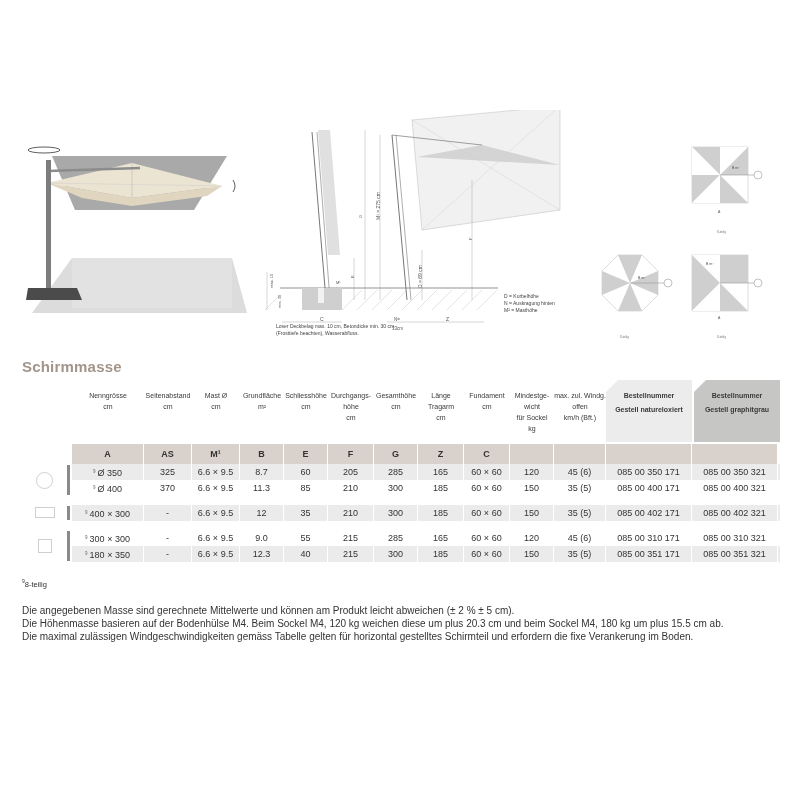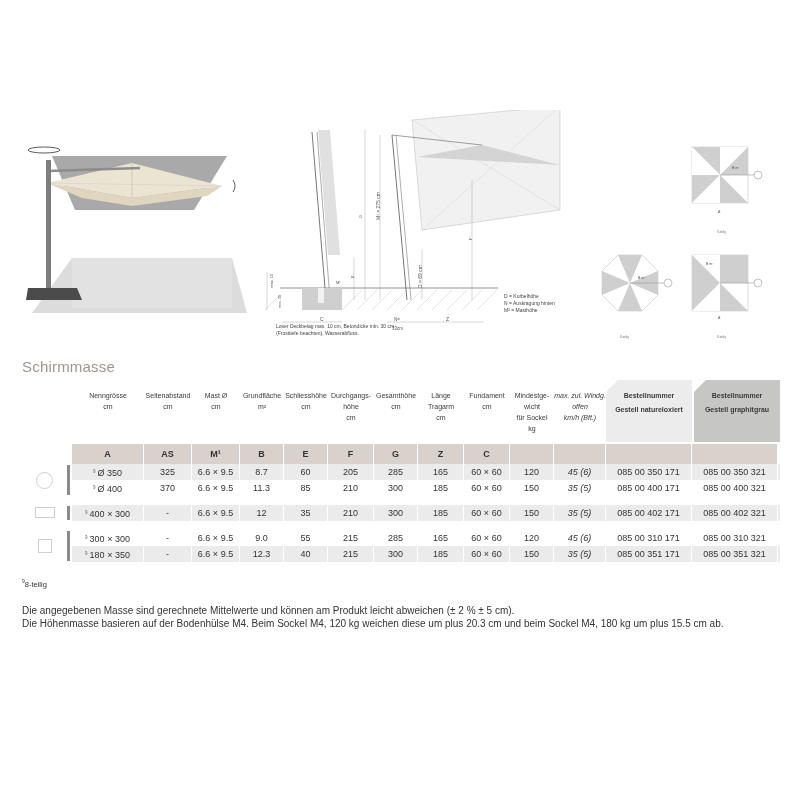--- a/index.html
+++ b/index.html
@@ -8,21 +8,21 @@
 
   
   .illus { position: absolute; }
   #photo { left: 22px; top: 138px; width: 225px; height: 180px; }
   #tech { left: 262px; top: 110px; width: 300px; height: 240px; }
   #legend { position: absolute; left: 504px; top: 293px; font-size: 5px; line-height: 7px; color: #444; font-family: "Liberation Sans", sans-serif; }
   #tech-note { position: absolute; left: 276px; top: 323px; font-size: 5px; line-height: 7px; color: #444; }
   #plans { left: 570px; top: 135px; width: 220px; height: 210px; }
 
   
-  #section-title { position: absolute; left: 22px; top: 358px; font-size: 15px; font-weight: normal; color: #a39489; letter-spacing: 0.2px; }
+  #section-title { position: absolute; left: 22px; top: 358px; font-size: 15px; font-weight: bold; color: #a39489; letter-spacing: 0.2px; }
 
   
   #spec-table { position: absolute; left: 72px; top: 380px; width: 708px; }
   .hdr-row { display: flex; height: 62px; }
   .hdr-cell { font-size: 7px; line-height: 11px; color: #3a3a3a; text-align: center; padding-top: 10px; }
   .hdr-cell .l { display: block; }
   .hdr-cell.order { font-weight: bold; padding-top: 9px; line-height: 14px; font-size: 7px; }
   .hdr-cell.order.natur { background: #ececec; clip-path: polygon(12px 0, 100% 0, 100% 100%, 0 100%, 0 12px); }
   .hdr-cell.order.graphit { background: #c6c6c4; clip-path: polygon(12px 0, 100% 0, 100% 100%, 0 100%, 0 12px); margin-left: 2px; }
 
@@ -36,21 +36,21 @@
   .data-cell sup { font-size: 4.5px; vertical-align: 3px; margin-right: 2px; color: #666; }
   .spacer { height: 9px; }
 
   .bar { position: absolute; left: -5px; width: 3px; background: #8a8a8a; }
   .shape { position: absolute; border: 1px solid #cfcfcf; background: #fff; }
   .shape.circle { border-radius: 50%; }
 
   
   .c0 { width: 72px; } .c1 { width: 48px; } .c2 { width: 48px; } .c3 { width: 44px; }
   .c4 { width: 44px; } .c5 { width: 46px; } .c6 { width: 44px; } .c7 { width: 46px; }
-  .c8 { width: 46px; } .c9 { width: 44px; } .c10 { width: 52px; font-style: italic; } .c11 { width: 86px; } .c12 { width: 86px; }
+  .c8 { width: 46px; } .c9 { width: 44px; } .c10 { width: 52px; } .c11 { width: 86px; } .c12 { width: 86px; }
 
   
   #footnote { position: absolute; left: 22px; top: 578px; font-size: 7.5px; color: #333; }
   #footnote sup { font-size: 5px; }
   #notes { position: absolute; left: 22px; top: 604px; font-size: 10px; line-height: 13px; color: #333; }
 </style>
 </head>
 <body>
 
 <svg id="photo" class="illus" viewBox="0 0 225 180">
@@ -362,13 +362,14 @@
     </div>
 </div>
 
 <div id="footnote">
   <sup>9</sup><span>8-teilig</span>
 </div>
 
 <div id="notes">
   <div>Die angegebenen Masse sind gerechnete Mittelwerte und können am Produkt leicht abweichen (± 2 % ± 5 cm).</div>
   <div>Die Höhenmasse basieren auf der Bodenhülse M4. Beim Sockel M4, 120 kg weichen diese um plus 20.3 cm und beim Sockel M4, 180 kg um plus 15.5 cm ab.</div>
+  <div>Die maximal zulässigen Windgeschwindigkeiten gemäss Tabelle gelten für horizontal gestelltes Schirmteil und erfordern die fixe Verankerung im Boden.</div>
 </div>
 
 </body></html>

